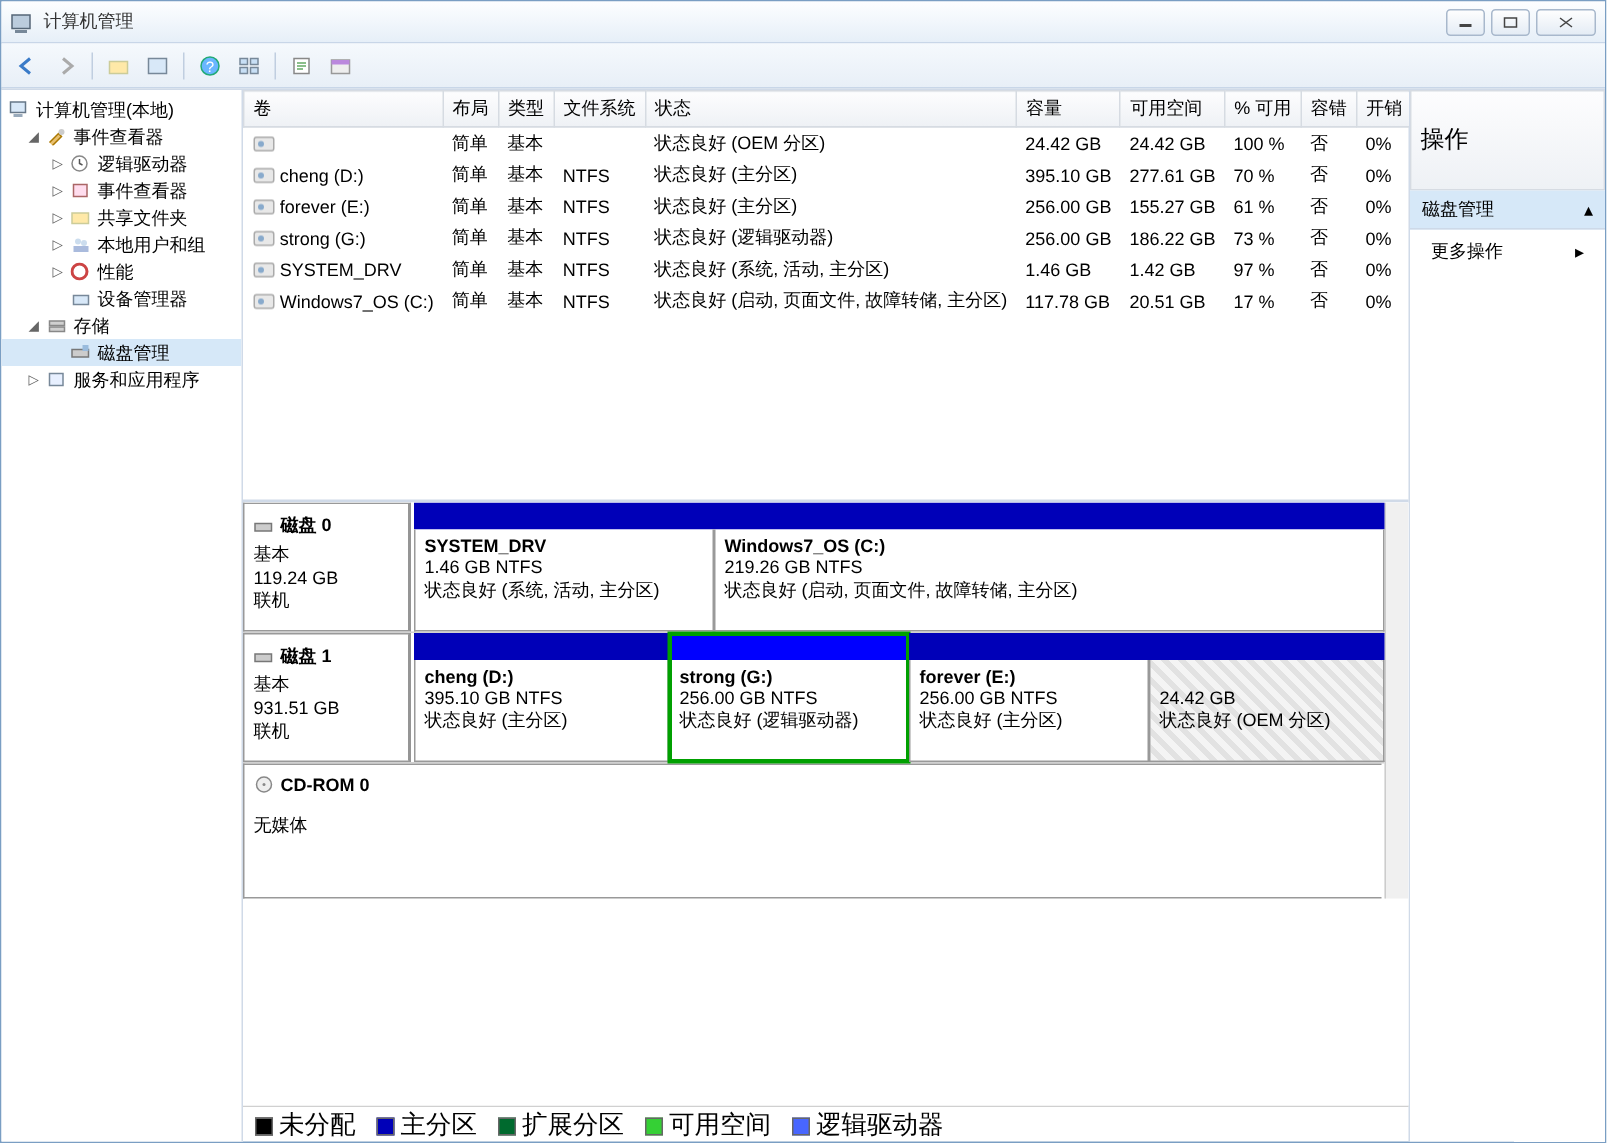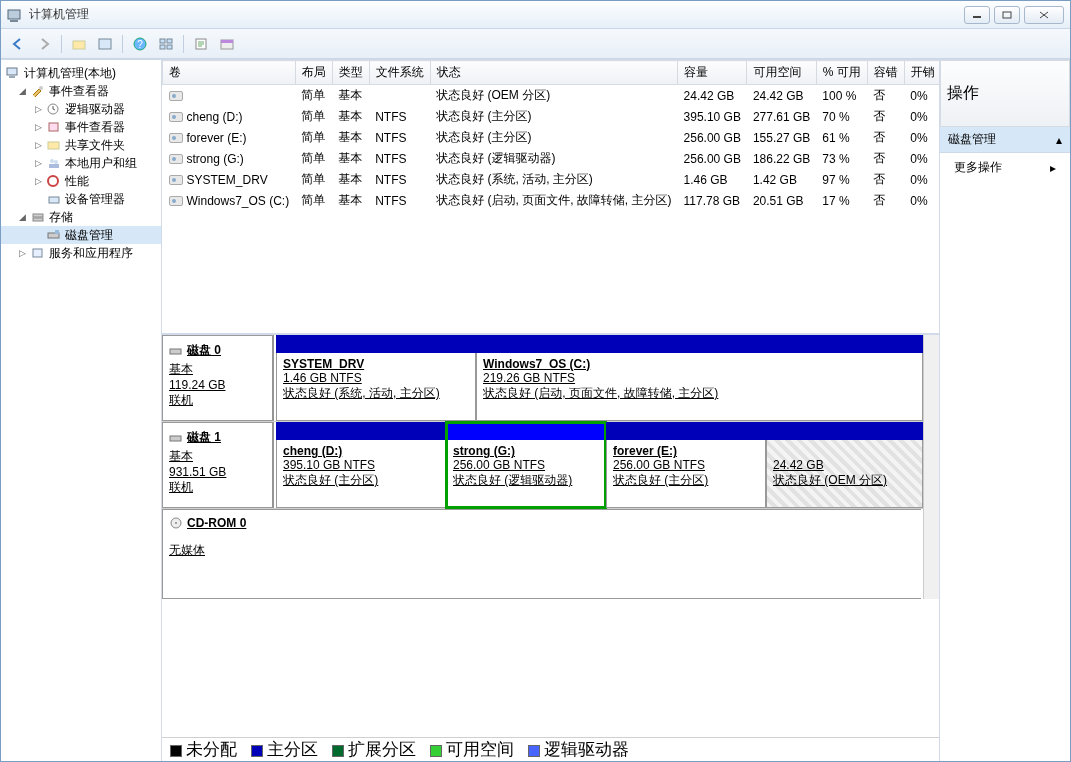--- a/index.html
+++ b/index.html
@@ -346,21 +346,21 @@
                 <td>20.51 GB</td>
                 <td>17 %</td>
                 <td>否</td>
                 <td>0%</td>
               </tr>
             </tbody>
         </table>
       </div>
 
       <div class="graphpane">
-        <div style="display:flex;text-decoration:underline;">
+        <div style="display:flex;">
         <div style="flex:1;">
 
         <div class="diskblock">
           <div class="diskhead">
             <div class="dh-title">
                     <span>
                       <svg width="14" height="12">
                         <rect x="1" y="4" width="11" height="5" fill="#ccc" stroke="#777"></rect>
                       </svg>
                     </span>

